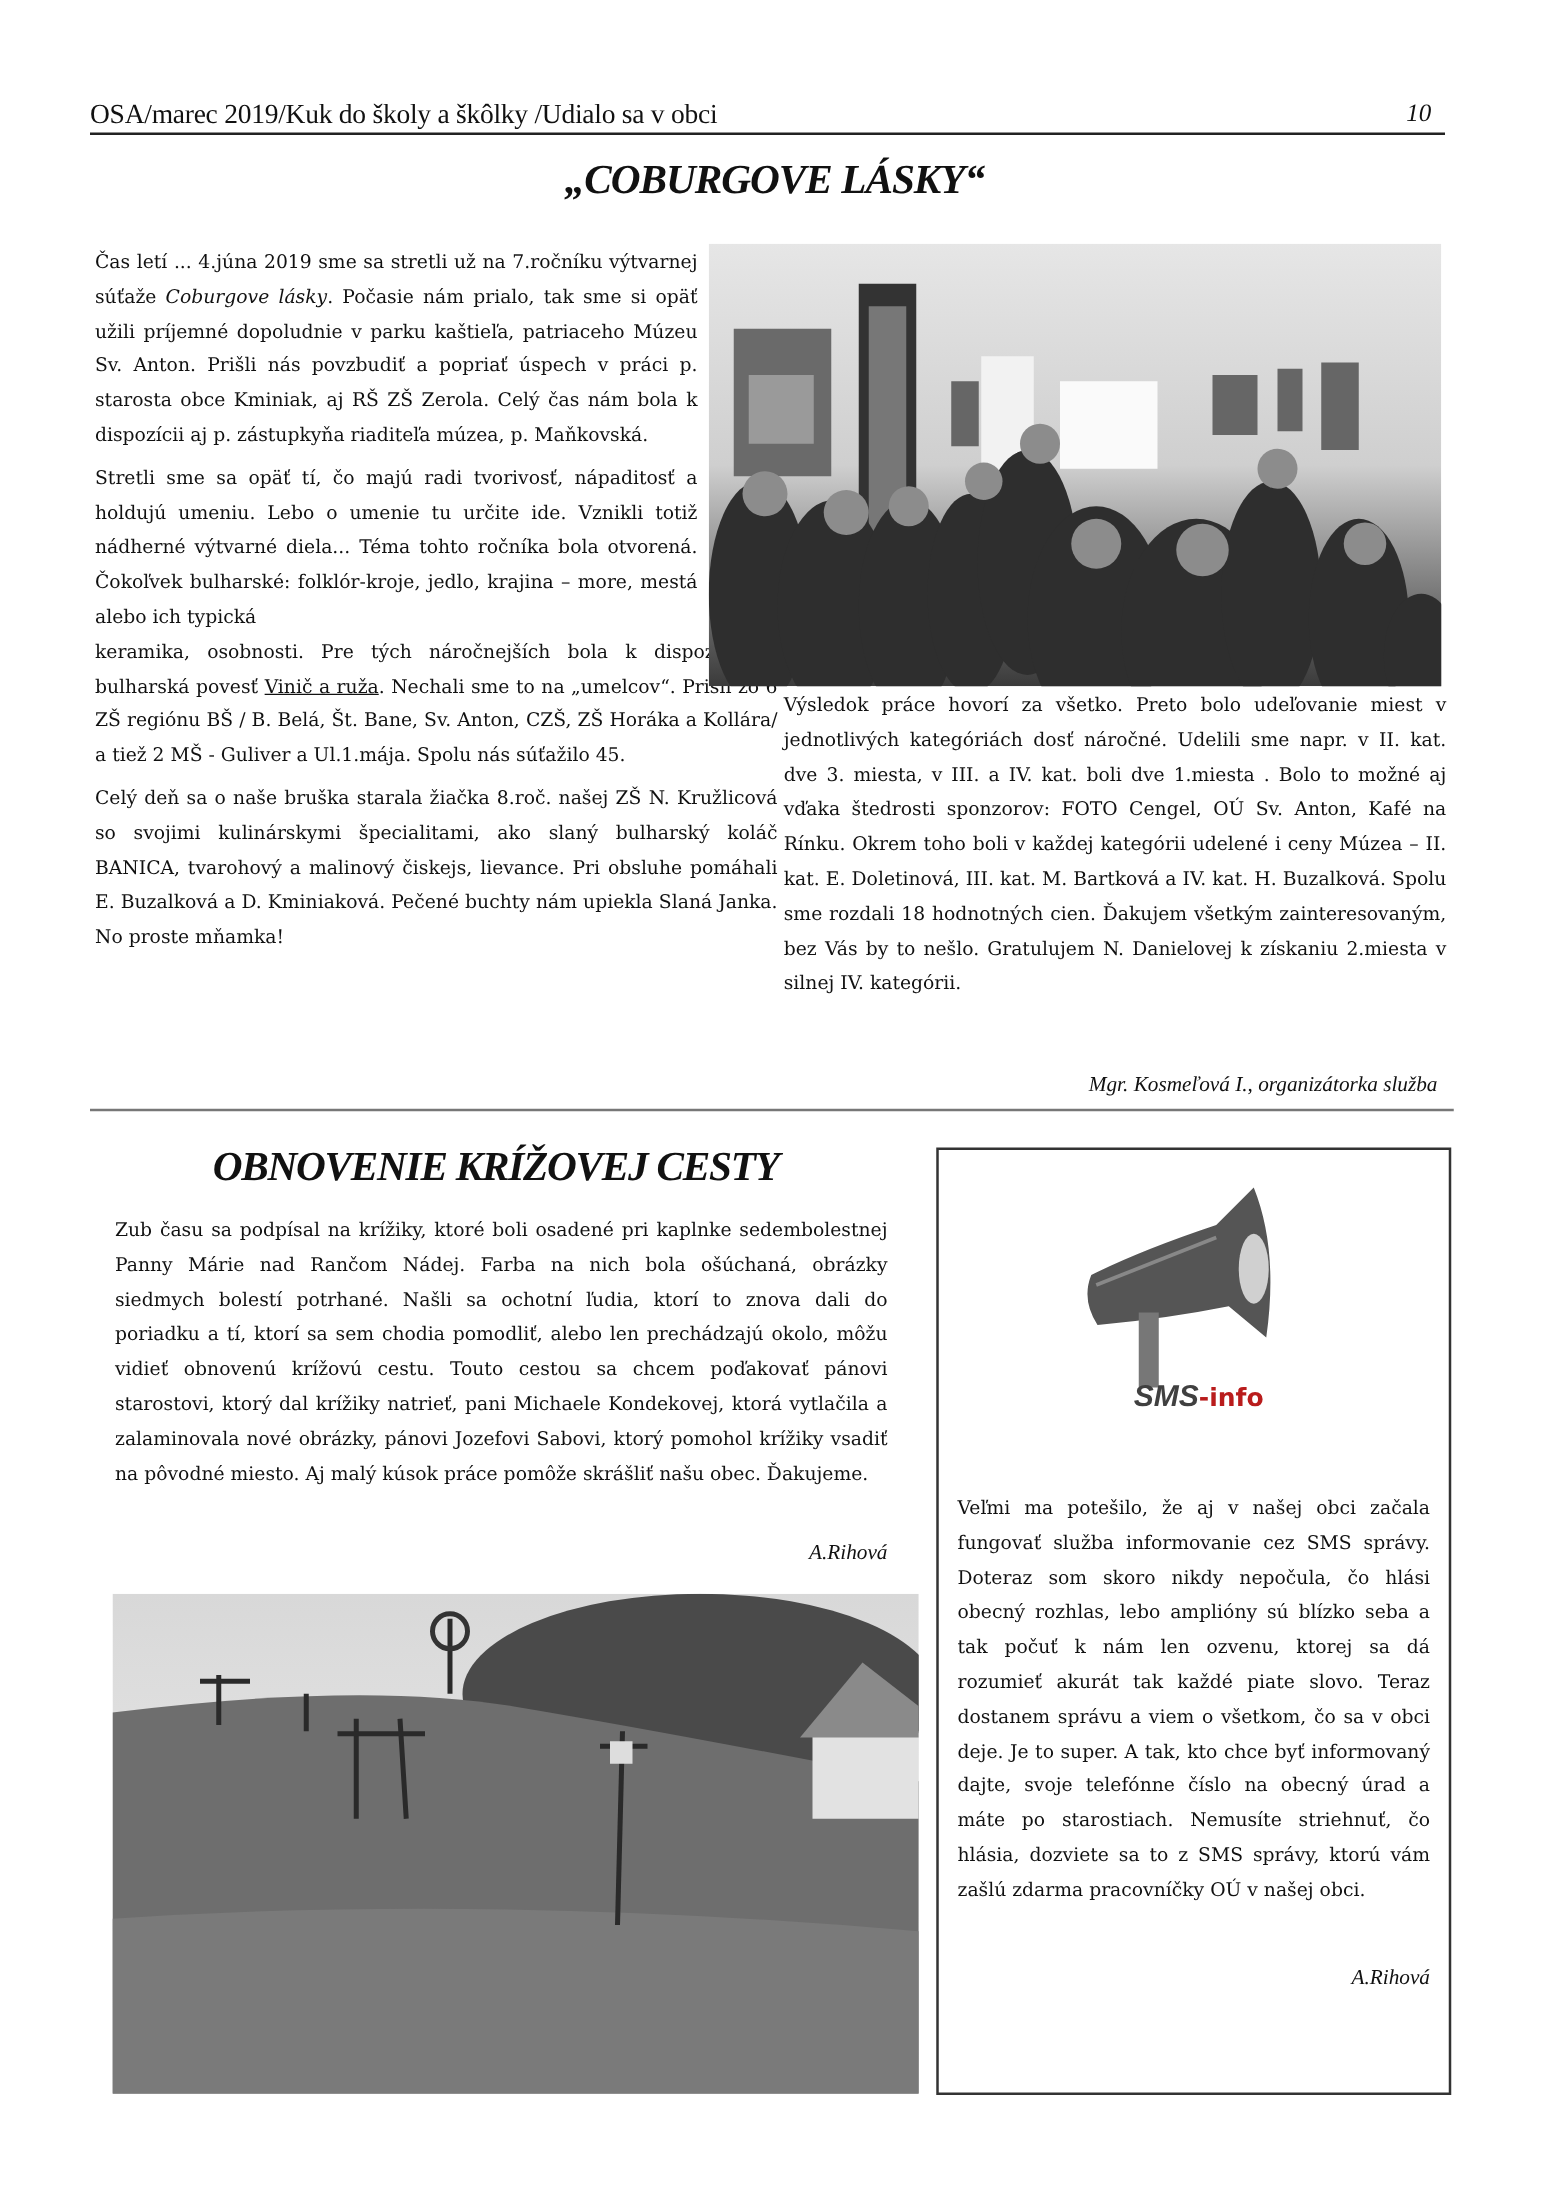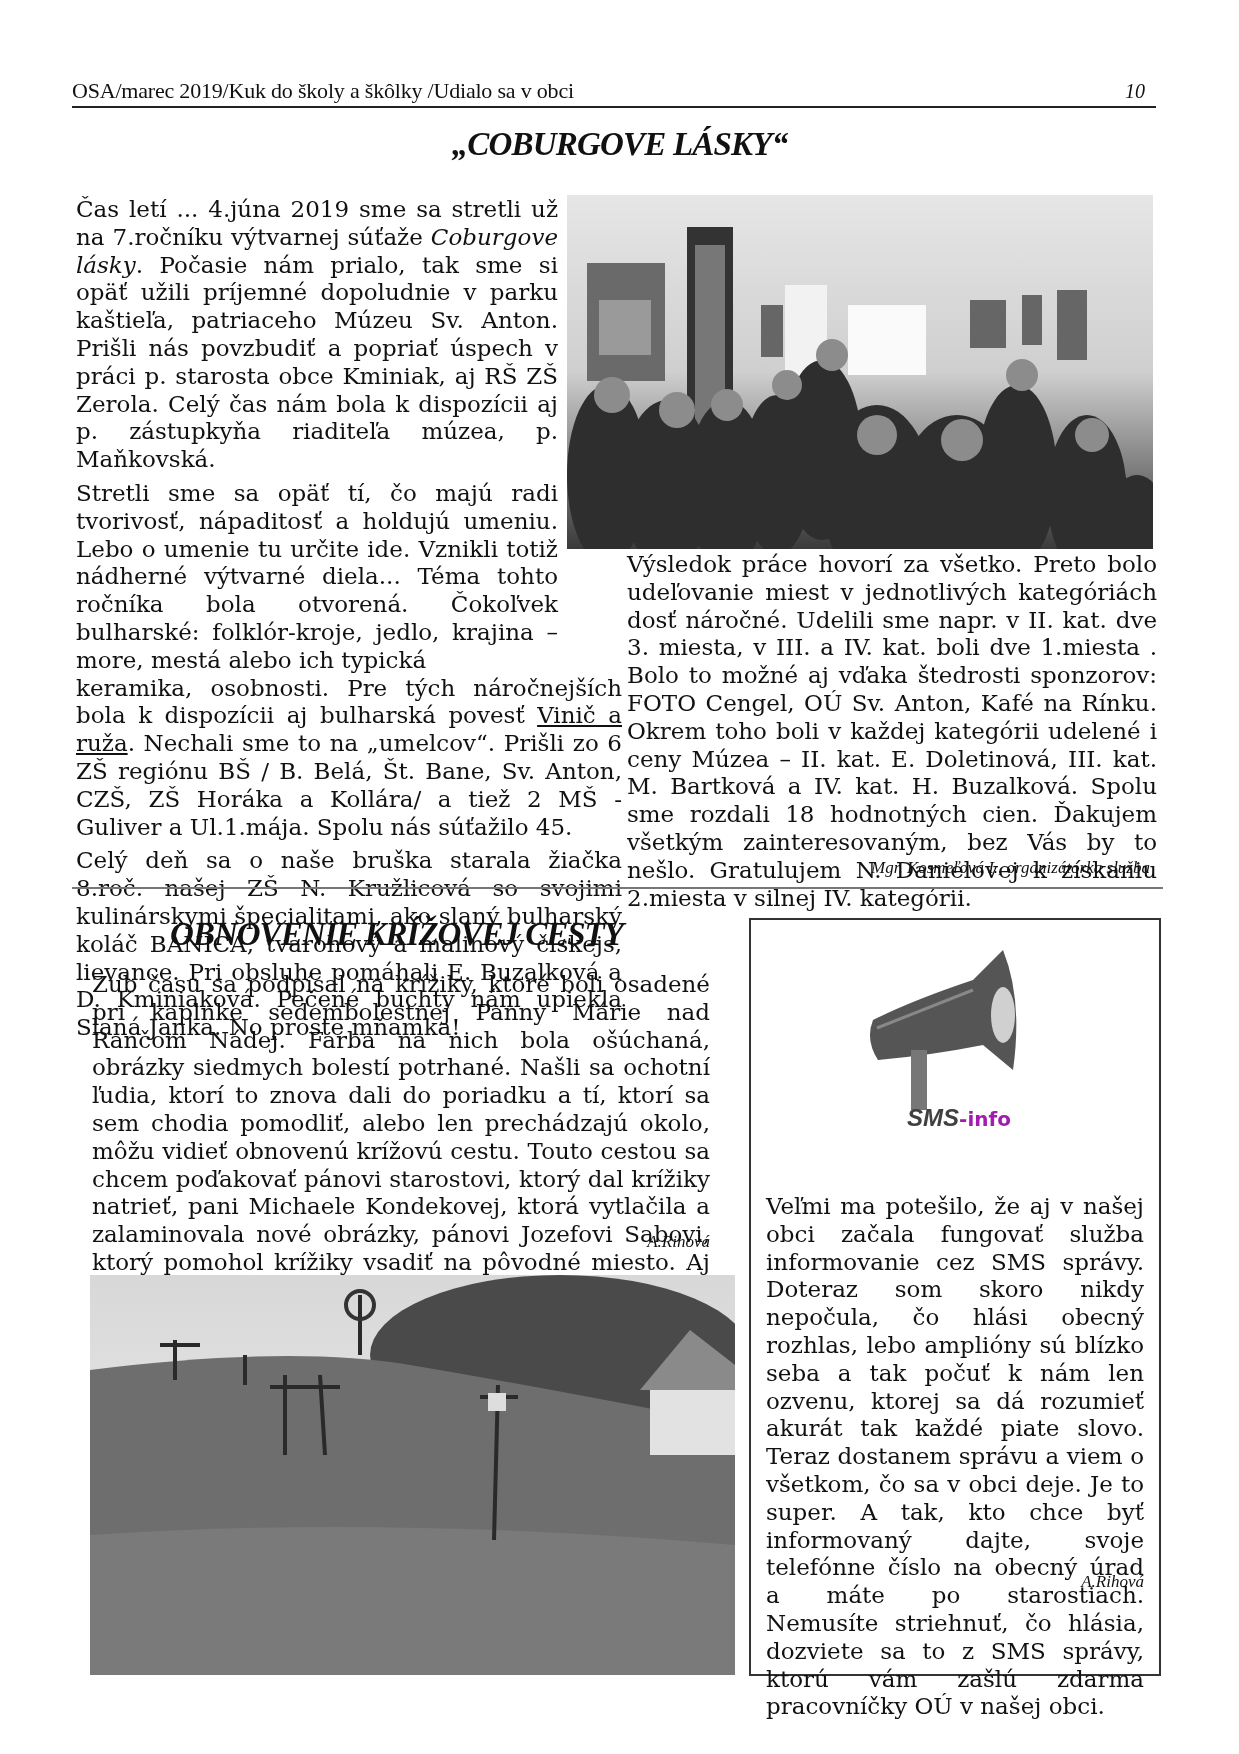--- a/index.html
+++ b/index.html
@@ -4,21 +4,21 @@
 <style>
   html, body { margin:0; padding:0; background:#ffffff; }
   body { width:1239px; height:1754px; position:relative; overflow:hidden; color:#111;
          font-family:"DejaVu Serif", serif; }
   .abs { position:absolute; }
   .header-text { left:72px; top:78px; font-size:22px; font-family:"Liberation Serif", serif; letter-spacing:-0.2px; }
   .page-num { left:1125px; top:80px; font-size:20px; font-style:italic; font-family:"Liberation Serif", serif; }
   .header-rule { left:72px; top:106px; width:1084px; height:1.5px; background:#222; }
   .title1 { left:0; width:1239px; top:126px; text-align:center; box-sizing:border-box;
             font-family:"Liberation Serif", serif; font-weight:bold; font-style:italic; font-size:33px; letter-spacing:-0.8px; }
-  .para { font-size:23px; line-height:27.8px; text-align:justify; margin:0; }
+  .para { font-size:15px; line-height:27.8px; text-align:justify; margin:0; }
   .col-left { left:76px; top:196px; width:482px; }
   .col-left p { margin:0 0 6px 0; }
   .col-left .narrow { width:482px; }
   .col-left .wide { width:546px; }
   .photo1 { left:567px; top:195px; width:586px; height:354px; }
   .col-right { left:627px; top:551px; width:530px; }
   .sig1 { left:620px; top:858px; width:530px; text-align:right; font-style:italic; font-size:17px; font-family:"Liberation Serif", serif; }
   .rule2 { left:72px; top:887px; width:1091px; height:2px; background:#777; }
   .title2 { left:74px; width:645px; top:916px; text-align:center; font-family:"Liberation Serif", serif; font-weight:bold; font-style:italic; font-size:33px; letter-spacing:-1px; }
   .col-bottom { left:92px; top:971px; width:618px; }
@@ -139,18 +139,18 @@
 <div class="abs smsbox"></div>
 
 <div class="abs sms-logo">
   <svg width="212" height="190" viewBox="0 0 212 190">
     <path d="M20 80 Q60 60 120 40 L150 10 Q170 60 160 130 L130 105 Q80 115 25 120 Q12 100 20 80 Z" fill="#555"></path>
     <path d="M24 88 Q70 70 120 50" stroke="#888" stroke-width="3" fill="none"></path>
     <ellipse cx="150" cy="75" rx="12" ry="28" fill="#d0d0d0"></ellipse>
     <rect x="58" y="110" width="16" height="60" fill="#777"></rect>
   </svg>
   <div style="position:absolute; left:0; top:164px; width:212px; text-align:center; white-space:nowrap;">
-    <span style="font-family:Liberation Sans, sans-serif; font-weight:bold; font-style:italic; font-size:24px; color:#404040;">SMS</span><span style="font-family:'DejaVu Sans', sans-serif; font-weight:bold; font-size:20px; color:#a21caf;">-info</span>
+    <span style="font-family:Liberation Sans, sans-serif; font-weight:bold; font-style:italic; font-size:24px; color:#404040;">SMS</span><span style="font-family:'DejaVu Sans', sans-serif; font-weight:bold; font-size:20px; color:#b91c1c;">-info</span>
   </div>
 </div>
 
 <div class="abs sms-text para">Veľmi ma potešilo, že aj v našej obci začala fungovať služba informovanie cez SMS správy. Doteraz som skoro nikdy nepočula, čo hlási obecný rozhlas, lebo amplióny sú blízko seba a tak počuť k nám len ozvenu, ktorej sa dá rozumieť akurát tak každé piate slovo. Teraz dostanem správu a viem o všetkom, čo sa v obci deje. Je to super. A tak, kto chce byť informovaný dajte, svoje telefónne číslo na obecný úrad a máte po starostiach. Nemusíte striehnuť, čo hlásia, dozviete sa to z SMS správy, ktorú vám zašlú zdarma pracovníčky OÚ v našej obci.</div>
 <div class="abs sig3">A.Rihová</div>
 
 </body></html>

